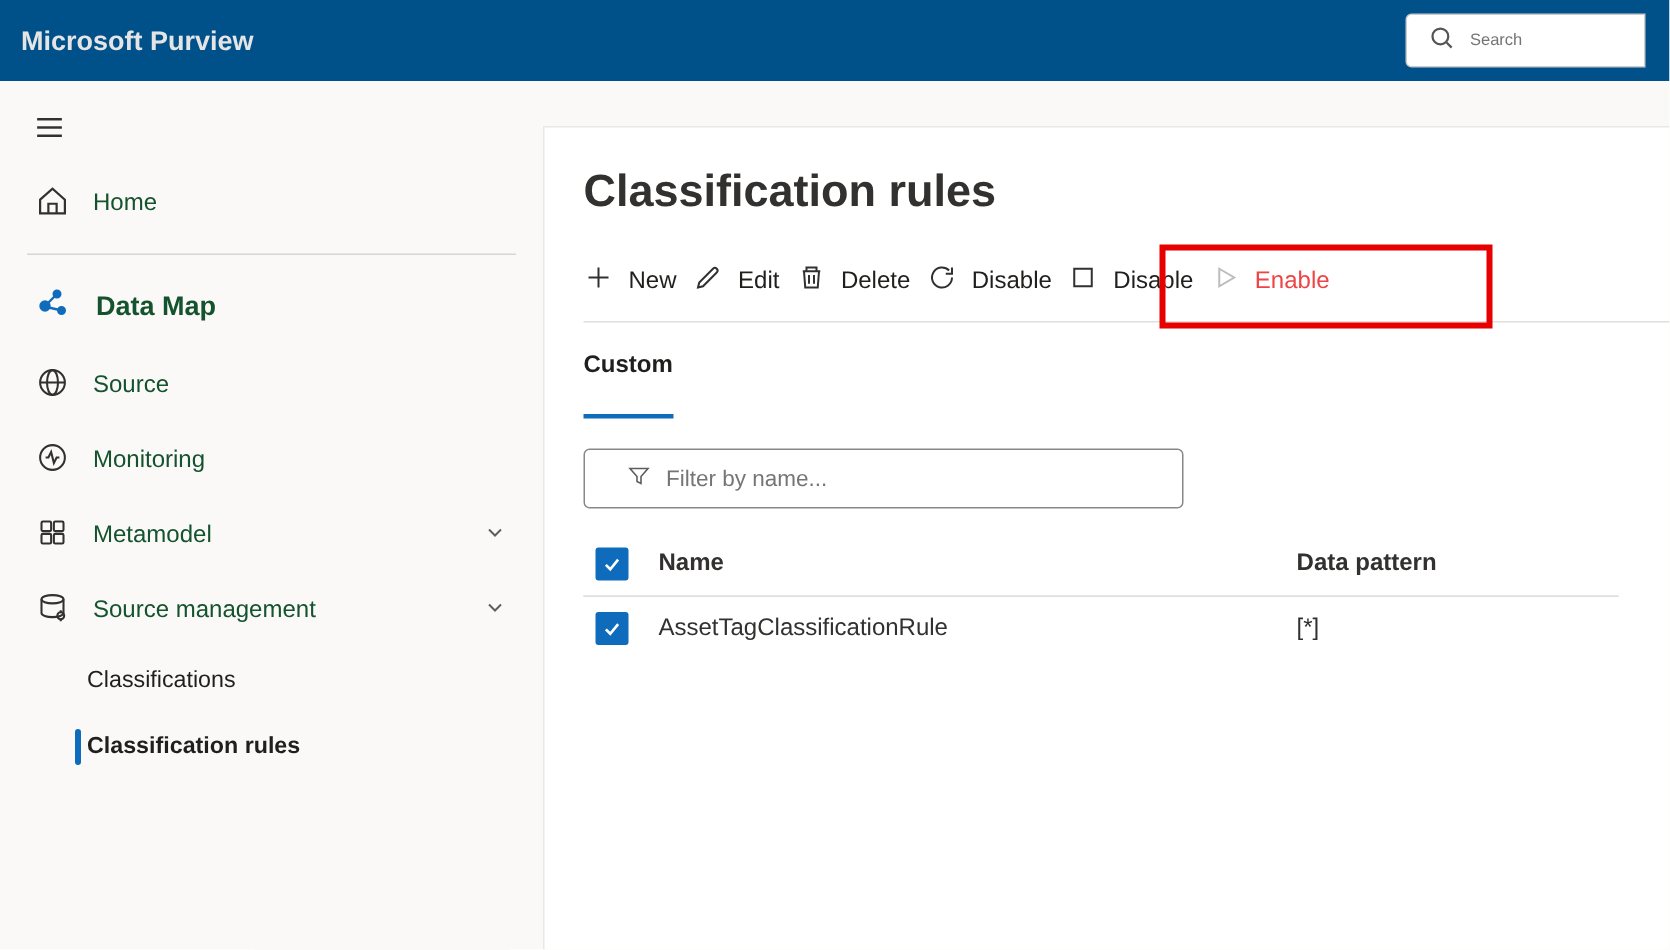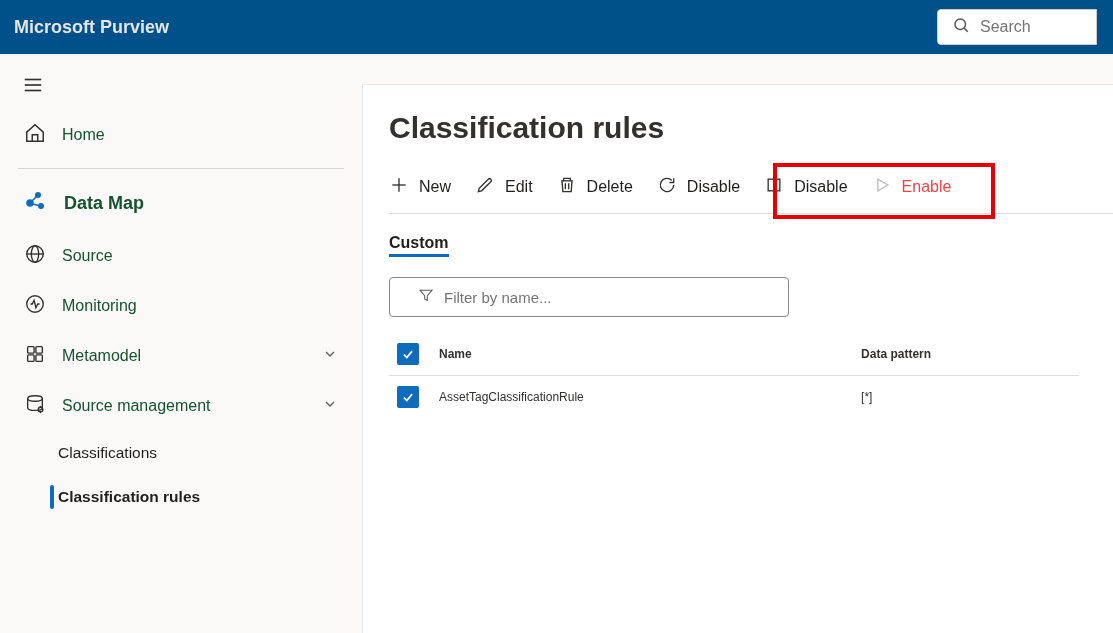--- a/index.html
+++ b/index.html
@@ -30,21 +30,21 @@
     border-radius: 4px 0 0 4px;
     display: flex;
     align-items: center;
     padding: 0 14px;
     height: 36px;
     min-width: 160px;
     border: 1px solid #ccc;
   }
   .topbar .search-wrap svg { width: 18px; height: 18px; margin-right: 10px; }
   .topbar .search-wrap input {
-    border: none; outline: none; font-size: 16px; background: transparent;
+    border: none; outline: none; font-size: 11px; background: transparent;
     width: 100px; color: #8b5cf6;
   }
 
   
   .layout { display: flex; height: calc(100% - 54px); }
 
   
   .sidebar {
     width: 362px;
     padding: 8px 0 0 0;
@@ -104,21 +104,21 @@
     position: relative;
   }
   .page-title {
     font-size: 30px;
     font-weight: 600;
     margin-bottom: 22px;
   }
   .cmdbar {
     display: flex;
     align-items: flex-start;
-    gap: 24px;
+    gap: 11px;
     padding: 8px 0 14px 0;
     border-bottom: 1px solid #e1dfdd;
   }
   .cmdbtn {
     display: inline-flex;
     align-items: center;
     gap: 10px;
     font-size: 16px;
     color: #201f1e;
     cursor: pointer;
@@ -129,41 +129,41 @@
     border: 4px solid #e60000;
     position: absolute;
     top: 78px;
     left: 410px;
     width: 222px;
     height: 56px;
     pointer-events: none;
   }
 
   .tabs { display: flex; gap: 18px; margin-top: 20px; }
-  .tab { font-size: 16px; font-weight: 600; padding-bottom: 2px; cursor: pointer;
+  .tab { font-size: 16px; font-weight: 600; padding-bottom: 23px; cursor: pointer;
          border-bottom: 3px solid transparent; color: #201f1e; }
   .tab.active { border-bottom-color: #0f6cbd; }
 
   .filter-input-wrap {
     margin-top: 20px;
     display: flex; align-items: center;
     border: 1px solid #8a8886;
     border-radius: 4px;
     width: 400px;
     height: 40px;
     padding: 0 28px;
   }
   .filter-input-wrap svg { width: 16px; height: 16px; margin-right: 10px; }
   .filter-input-wrap input { border:none;outline:none;font-size:15px;flex:1; }
 
   table.rules {
     margin-top: 16px; border-collapse: collapse; width: 690px;
   }
   table.rules th, table.rules td {
-    text-align: left; padding: 10px 8px; font-size: 12px;
+    text-align: left; padding: 10px 8px; font-size: 16px;
   }
   table.rules th { font-weight: 600; border-bottom: 1px solid #e1dfdd; }
   table.rules td.checkbox-cell, table.rules th.checkbox-cell { width: 42px; }
   .checkbox {
     width: 22px; height: 22px; background: #0f6cbd; border-radius: 2px;
     display:flex; align-items:center; justify-content:center; cursor:pointer;
   }
   .checkbox svg { width: 14px; height: 14px; }
 </style>
 </head>

